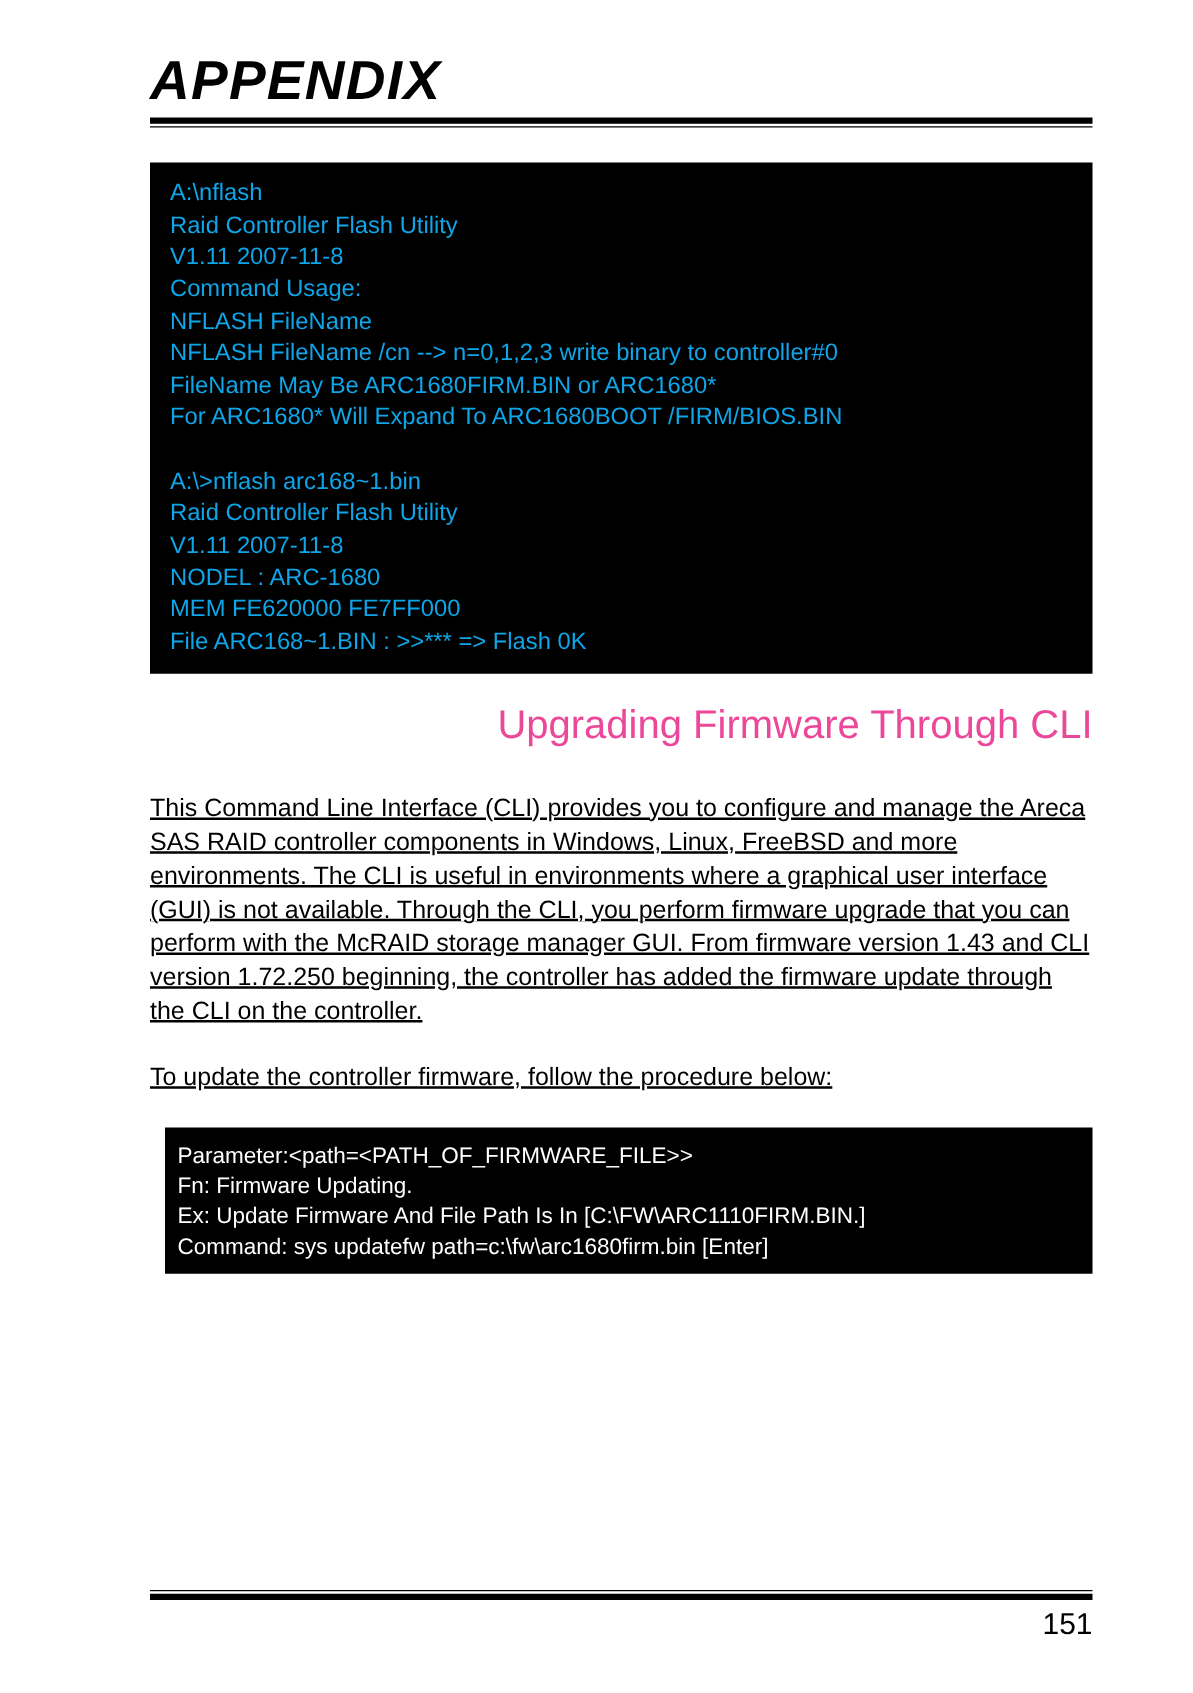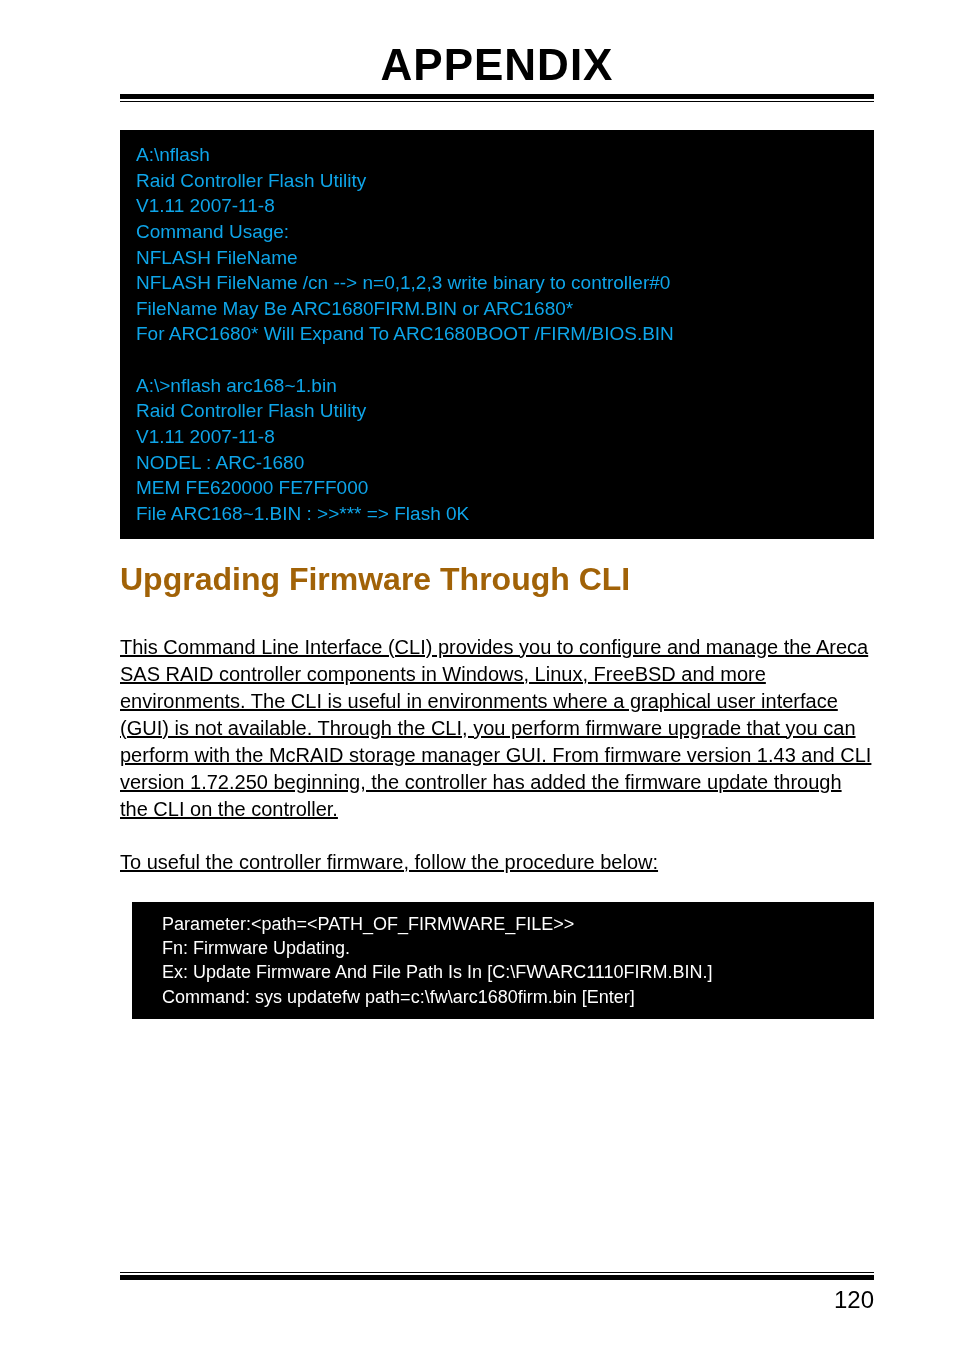--- a/index.html
+++ b/index.html
@@ -9,23 +9,24 @@
     }
     body {
       width: 954px;
       height: 1354px;
       background: #ffffff;
       font-family: Verdana, Geneva, sans-serif;
       position: relative;
       padding: 40px 80px 40px 120px;
     }
     .header-title {
-      text-align: center;
+      text-align: left;
       font-size: 44px;
       font-weight: bold;
+      font-style: italic;
       color: #000000;
       letter-spacing: 1px;
       margin-bottom: 4px;
     }
     .header-rule-thick {
       border: none;
       border-top: 5px solid #000000;
       margin-bottom: 2px;
     }
     .header-rule-thin {
@@ -38,35 +39,36 @@
       color: #0ea5e9;
       padding: 12px 16px;
       font-family: Verdana, Geneva, sans-serif;
       font-size: 19px;
       line-height: 1.35;
       margin-bottom: 22px;
       white-space: pre-wrap;
     }
     .section-heading {
       font-size: 32px;
-      font-weight: bold;
-      color: #a16207;
+      font-weight: normal;
+      color: #ec4899;
       margin-bottom: 36px;
+      text-align: right;
     }
     .body-paragraph {
       font-size: 20px;
       line-height: 1.35;
       color: #000000;
       margin-bottom: 26px;
       text-decoration: underline;
     }
     .code-block-small {
       background: #000000;
       color: #ffffff;
-      padding: 10px 30px;
+      padding: 10px 10px;
       font-family: Verdana, Geneva, sans-serif;
       font-size: 18px;
       line-height: 1.35;
       white-space: pre-wrap;
       margin-left: 12px;
       margin-right: 0;
     }
     .footer {
       position: absolute;
       bottom: 40px;
@@ -109,24 +111,24 @@
 Raid Controller Flash Utility
 V1.11 2007-11-8
 NODEL : ARC-1680
 MEM FE620000 FE7FF000
 File ARC168~1.BIN : &gt;&gt;*** =&gt; Flash 0K</div>
 
 <h2 class="section-heading">Upgrading Firmware Through CLI</h2>
 
 <p class="body-paragraph">This Command Line Interface (CLI) provides you to configure and manage the Areca SAS RAID controller components in Windows, Linux, FreeBSD and more environments. The CLI is useful in environments where a graphical user interface (GUI) is not available. Through the CLI, you perform firmware upgrade that you can perform with the McRAID storage manager GUI. From firmware version 1.43 and CLI version 1.72.250 beginning, the controller has added the firmware update through the CLI on the controller.</p>
 
-<p class="body-paragraph">To useful the controller firmware, follow the procedure below:</p>
+<p class="body-paragraph">To update the controller firmware, follow the procedure below:</p>
 
 <div class="code-block-small">Parameter:&lt;path=&lt;PATH_OF_FIRMWARE_FILE&gt;&gt;
 Fn: Firmware Updating.
 Ex: Update Firmware And File Path Is In [C:\FW\ARC1110FIRM.BIN.]
 Command: sys updatefw path=c:\fw\arc1680firm.bin [Enter]</div>
 
 <div class="footer">
   <hr class="footer-rule-thin">
   <hr class="footer-rule-thick">
-  <div class="page-number">120</div>
+  <div class="page-number">151</div>
 </div>
 
 </body></html>

